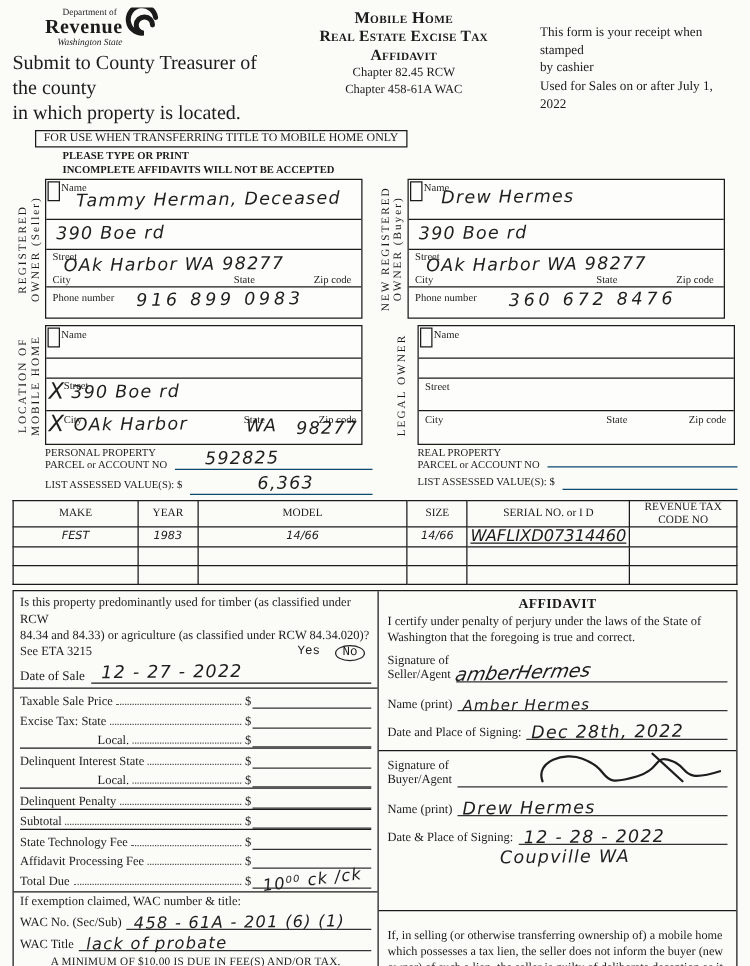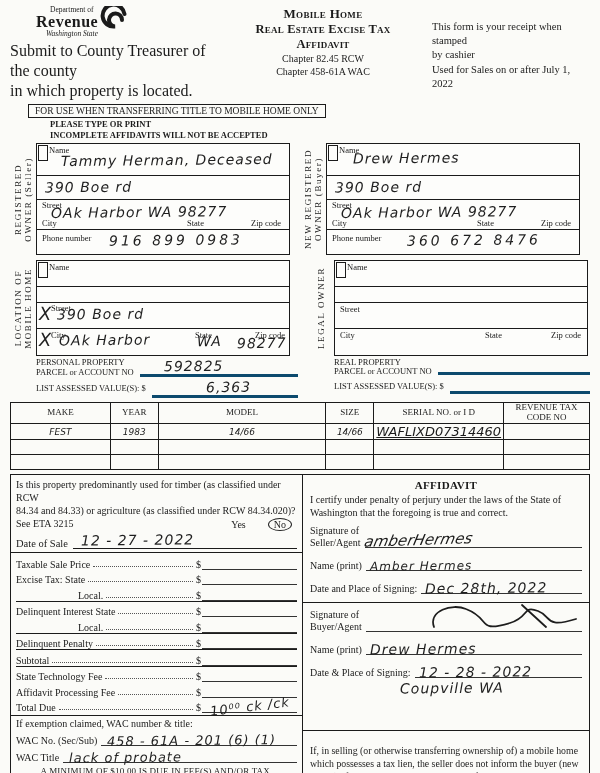--- a/index.html
+++ b/index.html
@@ -36,33 +36,33 @@
   .flab{font-size:8.5px;position:absolute;}
   .tab-box{position:absolute;left:1px;top:1px;width:8px;height:14px;border:1px solid #1b1b1b;}
   
   .hw{font-family:"DejaVu Sans",sans-serif;font-style:italic;color:#1f1f1f;font-size:14px;letter-spacing:1px;transform:rotate(-.6deg);display:inline-block;}
   .hw-sm{font-size:12px;}
   .sig{font-family:"DejaVu Sans",sans-serif;font-style:italic;transform:skewX(-14deg) rotate(-2deg);display:inline-block;font-size:16px;}
   .xmark{position:absolute;left:2px;top:0px;font-size:18px;}
   
   .parcel-line{display:flex;align-items:center;font-size:8.5px;margin-top:2px;}
   .pl-label{line-height:1.1;}
-  .pl-val{flex:1;border-bottom:3px solid #0c4a6e;margin-left:6px;min-height:12px;}
+  .pl-val{flex:1;border-bottom:1px solid #0c4a6e;margin-left:6px;min-height:12px;}
   
   table.veh{border-collapse:collapse;width:100%;margin-top:4px;}
   table.veh th,table.veh td{border:1.3px solid #1b1b1b;font-size:9px;text-align:center;padding:0 2px;}
   table.veh th{font-weight:normal;height:20px;line-height:1.1;}
   table.veh td{height:14px;}
   td.hwcell{font-family:"DejaVu Sans",sans-serif;font-style:italic;font-size:12px;}
   
   .bottom{display:flex;border:1.6px solid #1b1b1b;margin-top:4px;height:332px;}
   .bleft{width:292px;border-right:1.6px solid #1b1b1b;box-sizing:border-box;display:flex;flex-direction:column;}
   .bright{flex:1;box-sizing:border-box;padding:4px 7px 0 7px;position:relative;}
   .timber{font-size:10px;padding:3px 5px 1px 5px;line-height:1.3;}
-  .yn-row{display:flex;justify-content:flex-end;gap:22px;padding:0 10px 1px 5px;font-size:10px;align-items:center;margin-top:-13px;}
+  .yn-row{display:flex;justify-content:flex-end;gap:12px;padding:0 10px 1px 5px;font-size:10px;margin-top:-13px;font-family:Liberation Mono, monospace;}
   .circled{border:1.5px solid #222;border-radius:50%;padding:0 5px;}
   .dos{display:flex;align-items:flex-end;padding:0 5px 3px 5px;font-size:10.5px;border-bottom:1.4px solid #1b1b1b;}
   .dos-line{flex:1;border-bottom:1.2px solid #1b1b1b;margin-left:5px;text-align:left;padding-left:8px;}
   .fees{padding:1px 5px 0 5px;}
   .fee{display:flex;align-items:flex-end;height:15.5px;font-size:10px;}
   .fee.sep{border-top:1.1px solid #1b1b1b;}
   .fee.ind .fl{margin-left:62px;}
   .leader{flex:1;border-bottom:1px dotted #555;margin:0 3px 3px 3px;}
   .dollar{margin-right:1px;}
   .amt{width:95px;border-bottom:1px solid #333;position:relative;height:14px;}

